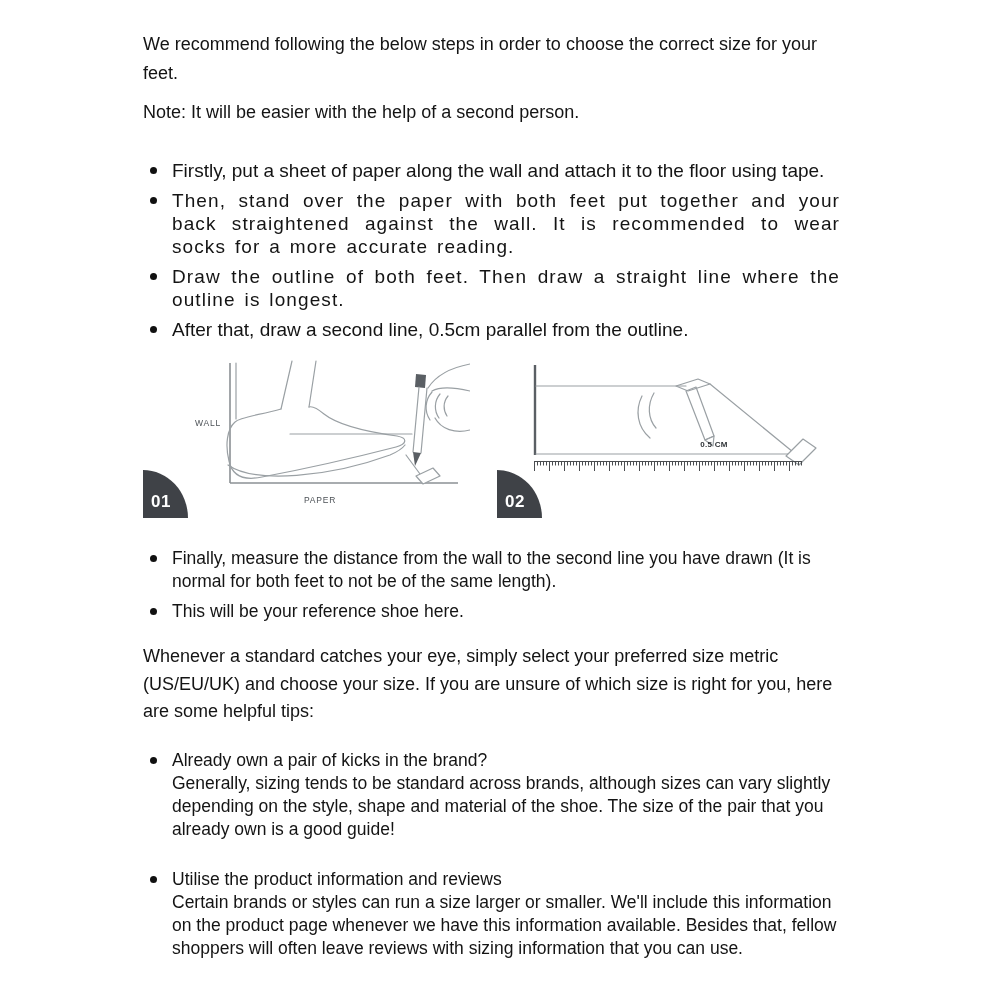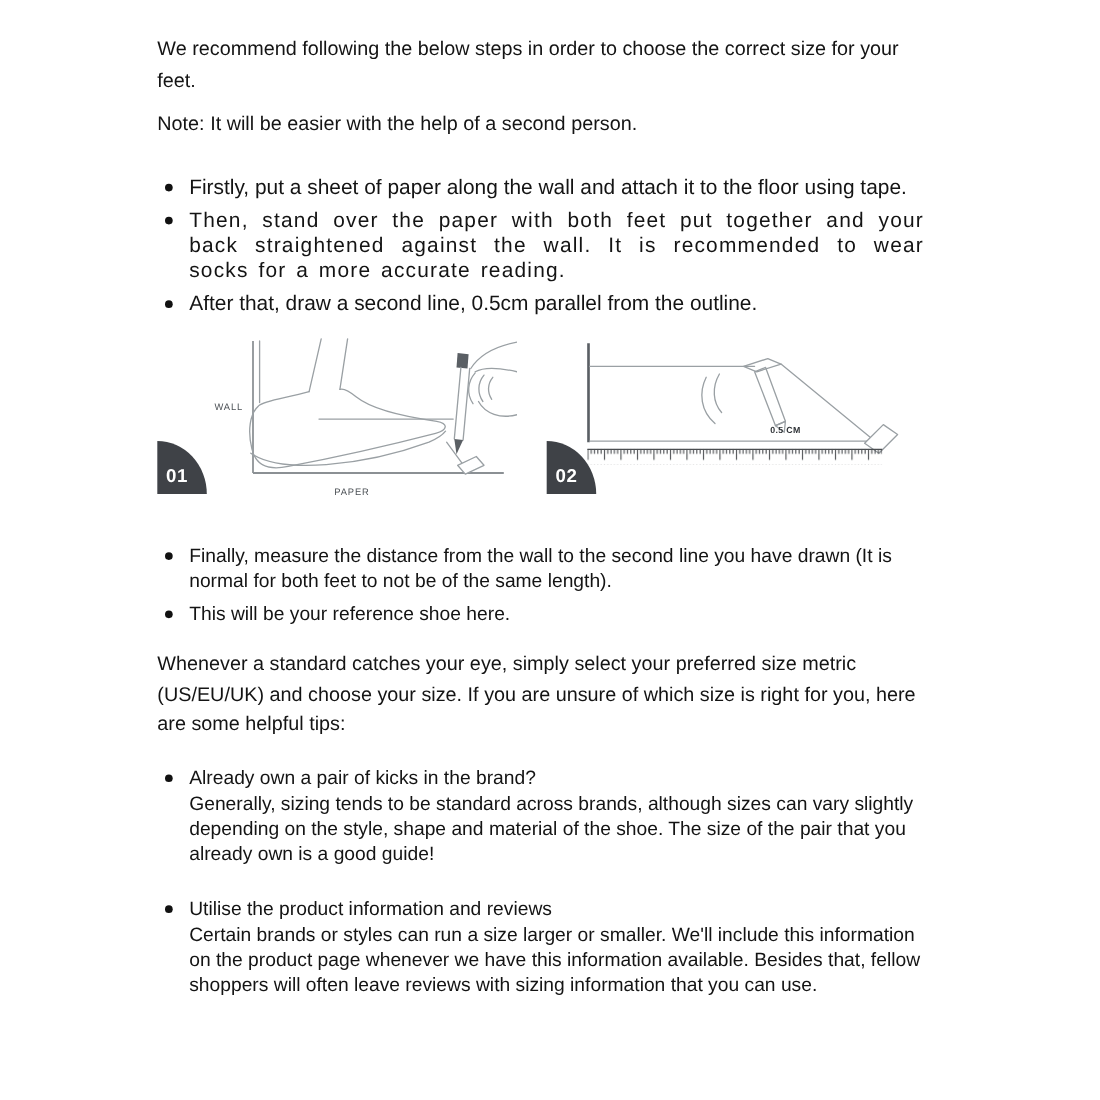--- a/index.html
+++ b/index.html
@@ -30,21 +30,21 @@
   .tips-intro{font-size:18px;line-height:27.5px;margin:20px 0 0 0;}
   .tips{margin-top:23px;}
   .tips li{margin-bottom:27px;}
   .tips .li-text{font-size:17.5px;}
   
   .figures{position:relative;height:168px;margin:14px 0 24px -143px;width:1000px;}
   .fig{position:absolute;top:0;}
   .fig01{left:140px;width:330px;height:165px;}
   .fig02{left:490px;width:450px;height:165px;}
   .badge{
-    position:absolute;left:3px;top:99px;width:45px;height:48px;
+    position:absolute;left:3px;top:115px;width:45px;height:48px;
     background:var(--badge);border-top-right-radius:100% 100%;
     color:#fff;font-weight:bold;font-size:17px;letter-spacing:0.5px;
     display:flex;align-items:flex-end;box-sizing:border-box;padding:0 0 6px 8px;
   }
   .fig02 .badge{left:7px;}
   svg{display:block;}
   .ln{stroke:var(--line);fill:none;stroke-width:1.2;stroke-linecap:round;stroke-linejoin:round;}
   .ln2{stroke:#8b9094;fill:none;stroke-width:1.6;}
   .wall2{stroke:var(--dark_line);stroke-width:2.4;fill:none;}
   .darkfill{fill:var(--dark_line);stroke:none;}
@@ -62,20 +62,24 @@
   <p class="note">Note: It will be easier with the help of a second person.</p>
 
   <ul class="steps">
     <li>
       <span class="dot"></span>
       <span class="li-text">Firstly, put a sheet of paper along the wall and attach it to the floor using tape.</span>
     </li>
     <li class="spread">
       <span class="dot"></span>
       <span class="li-text">Then, stand over the paper with both feet put together and your back straightened against the wall. It is recommended to wear socks for a more accurate reading.</span>
+    </li>
+    <li class="spread">
+      <span class="dot"></span>
+      <span class="li-text">Draw the outline of both feet. Then draw a straight line where the outline is longest.</span>
     </li>
     <li>
       <span class="dot"></span>
       <span class="li-text">After that, draw a second line, 0.5cm parallel from the outline.</span>
     </li>
   </ul>
 
   <div class="figures">
 
     <div class="fig fig01">

